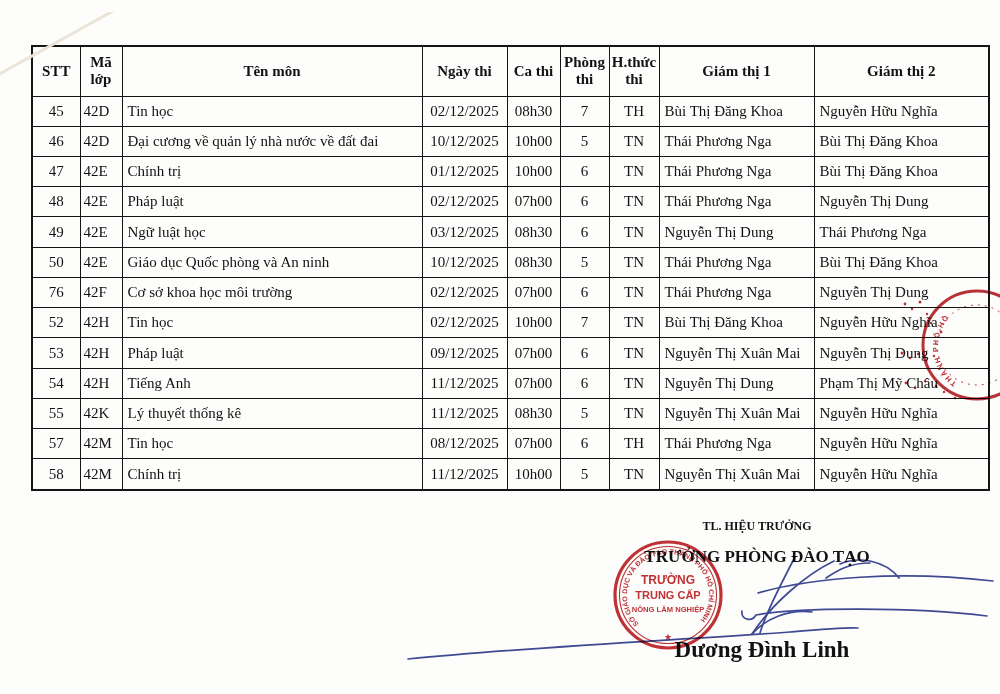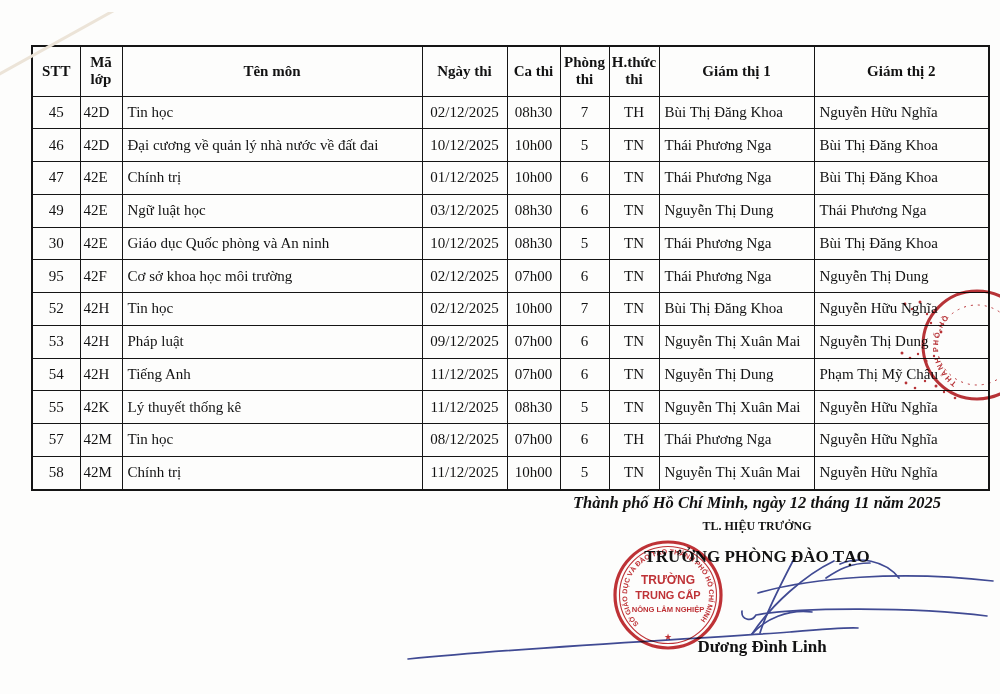--- a/index.html
+++ b/index.html
@@ -27,21 +27,21 @@
   td.c2{text-align:left;padding-left:5px;}
   td.c3,td.c4,td.c5,td.c6{text-align:center;}
   td.c7,td.c8{text-align:left;padding-left:5px;}
   .footer-line{position:absolute;white-space:nowrap;}
   .date-line{
     top:481px;left:757px;transform:translateX(-50%);
     font-style:italic;font-weight:bold;font-size:16.5px;
   }
   .title1{top:507px;left:757px;transform:translateX(-50%);font-weight:bold;font-size:12px;}
   .title2{top:535px;left:757px;transform:translateX(-50%);font-weight:bold;font-size:17px;}
-  .signer{top:625px;left:762px;transform:translateX(-50%);font-weight:bold;font-size:17px;}
+  .signer{top:625px;left:762px;transform:translateX(-50%);font-weight:bold;font-size:23px;}
   svg.overlay{position:absolute;left:0;top:0;pointer-events:none;}
   .stamp-g{mix-blend-mode:multiply;opacity:.92;}
   .sig-g{mix-blend-mode:multiply;opacity:.95;}
   .stamp-sans{font-family:"Liberation Sans","DejaVu Sans",sans-serif;font-weight:bold;}
 </style>
 </head>
 <body>
 
 <div class="page">
 
@@ -98,43 +98,54 @@
           <td class="c1">42E</td>
           <td class="c2">Chính trị</td>
           <td class="c3">01/12/2025</td>
           <td class="c4">10h00</td>
           <td class="c5">6</td>
           <td class="c6">TN</td>
           <td class="c7">Thái Phương Nga</td>
           <td class="c8">Bùi Thị Đăng Khoa</td>
         </tr>
         <tr>
+          <td class="c0">48</td>
+          <td class="c1">42E</td>
+          <td class="c2">Pháp luật</td>
+          <td class="c3">02/12/2025</td>
+          <td class="c4">07h00</td>
+          <td class="c5">6</td>
+          <td class="c6">TN</td>
+          <td class="c7">Thái Phương Nga</td>
+          <td class="c8">Nguyễn Thị Dung</td>
+        </tr>
+        <tr>
           <td class="c0">49</td>
           <td class="c1">42E</td>
           <td class="c2">Ngữ luật học</td>
           <td class="c3">03/12/2025</td>
           <td class="c4">08h30</td>
           <td class="c5">6</td>
           <td class="c6">TN</td>
           <td class="c7">Nguyễn Thị Dung</td>
           <td class="c8">Thái Phương Nga</td>
         </tr>
         <tr>
-          <td class="c0">30</td>
+          <td class="c0">50</td>
           <td class="c1">42E</td>
           <td class="c2">Giáo dục Quốc phòng và An ninh</td>
           <td class="c3">10/12/2025</td>
           <td class="c4">08h30</td>
           <td class="c5">5</td>
           <td class="c6">TN</td>
           <td class="c7">Thái Phương Nga</td>
           <td class="c8">Bùi Thị Đăng Khoa</td>
         </tr>
         <tr>
-          <td class="c0">95</td>
+          <td class="c0">76</td>
           <td class="c1">42F</td>
           <td class="c2">Cơ sở khoa học môi trường</td>
           <td class="c3">02/12/2025</td>
           <td class="c4">07h00</td>
           <td class="c5">6</td>
           <td class="c6">TN</td>
           <td class="c7">Thái Phương Nga</td>
           <td class="c8">Nguyễn Thị Dung</td>
         </tr>
         <tr>
@@ -199,21 +210,20 @@
           <td class="c3">11/12/2025</td>
           <td class="c4">10h00</td>
           <td class="c5">5</td>
           <td class="c6">TN</td>
           <td class="c7">Nguyễn Thị Xuân Mai</td>
           <td class="c8">Nguyễn Hữu Nghĩa</td>
         </tr>
       </tbody>
   </table>
 
-  <div class="footer-line date-line">Thành phố Hồ Chí Minh, ngày 12 tháng 11 năm 2025</div>
   <div class="footer-line title1">TL. HIỆU TRƯỞNG</div>
   <div class="footer-line title2">TRƯỞNG PHÒNG ĐÀO TẠO</div>
   <div class="footer-line signer">Dương Đình Linh</div>
 
   <svg class="overlay" width="1000" height="694" viewBox="0 0 1000 694">
 
     <path d="M -4 64 L 122 -6" stroke="#ece4d8" stroke-width="3" fill="none"></path>
 
     <g class="stamp-g">
       <circle cx="668" cy="583" r="53" fill="none" stroke="#bb2025" stroke-width="3.2"></circle>

